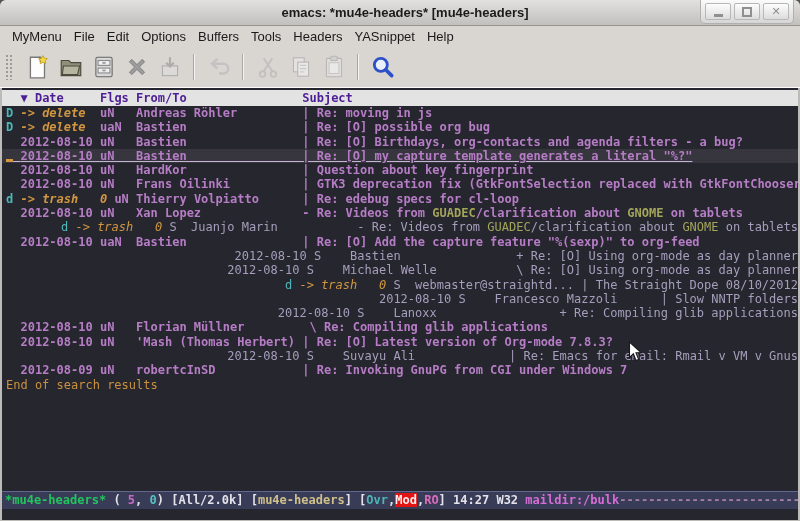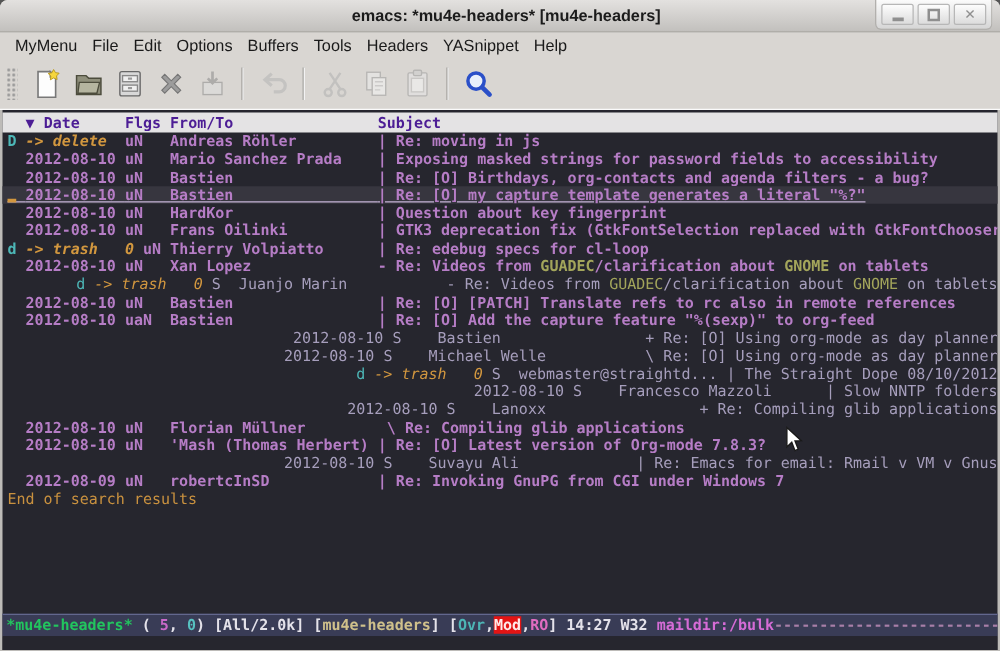--- a/index.html
+++ b/index.html
@@ -162,29 +162,28 @@
           <path d="M14.6 14.6L20 20" stroke="#2b50c8" stroke-width="3.4" stroke-linecap="round"></path>
         </svg>
       </div>
     </div>
 
   <div class="frame">
     <div class="content">
       <div class="header-line"><span class="c-hdr">  </span><span class="c-hdr">▼ Date     </span><span class="c-hdr">Flgs </span><span class="c-hdr">From/To                </span><span class="c-hdr">Subject</span></div>
       <div class="rows">
           <div class="row unread"><span class="c-mark">D </span><span class="c-action">-&gt; delete  </span><span class="c-flags">uN   </span><span class="c-from">Andreas Röhler         </span><span class="c-subj">| Re: moving in js</span></div>
-          <div class="row unread"><span class="c-mark">  </span><span class="c-date">2012-08-10 </span><span class="c-flags">uN   </span><span class="c-from">Mario Sanchez Prada    </span><span class="c-subj">| Exposing masked strings for password fields to accessibility</span></div>
+          <div class="row unread"><span class="c-mark">D </span><span class="c-action">-&gt; delete  </span><span class="c-flags">uaN  </span><span class="c-from">Bastien                </span><span class="c-subj">| Re: [O] possible org bug</span></div>
           <div class="row unread"><span class="c-mark">  </span><span class="c-date">2012-08-10 </span><span class="c-flags">uN   </span><span class="c-from">Bastien                </span><span class="c-subj">| Re: [O] Birthdays, org-contacts and agenda filters - a bug?</span></div>
           <div class="row unread current"><span class="c-mark">  </span><span class="c-date">2012-08-10 </span><span class="c-flags">uN   </span><span class="c-from">Bastien                </span><span class="c-subj">| Re: [O] my capture template generates a literal "%?"</span><span class="text-cursor"></span></div>
           <div class="row unread"><span class="c-mark">  </span><span class="c-date">2012-08-10 </span><span class="c-flags">uN   </span><span class="c-from">HardKor                </span><span class="c-subj">| Question about key fingerprint</span></div>
           <div class="row unread"><span class="c-mark">  </span><span class="c-date">2012-08-10 </span><span class="c-flags">uN   </span><span class="c-from">Frans Oilinki          </span><span class="c-subj">| GTK3 deprecation fix (GtkFontSelection replaced with GtkFontChooser)</span></div>
           <div class="row unread"><span class="c-mark">d </span><span class="c-action">-&gt; trash   </span><span class="c-action">0 </span><span class="c-flags">uN </span><span class="c-from">Thierry Volpiatto      </span><span class="c-subj">| Re: edebug specs for cl-loop</span></div>
           <div class="row unread"><span class="c-mark">  </span><span class="c-date">2012-08-10 </span><span class="c-flags">uN   </span><span class="c-from">Xan Lopez              </span><span class="c-subj">- Re: Videos from </span><span class="c-hl">GUADEC</span><span class="c-subj">/clarification about </span><span class="c-hl">GNOME</span><span class="c-subj"> on tablets</span></div>
           <div class="row read"><span class="c-mark">d </span><span class="c-action">-&gt; trash   </span><span class="c-action">0 </span><span class="c-flags">S  </span><span class="c-from">Juanjo Marin           </span><span class="c-subj">- Re: Videos from </span><span class="c-hl">GUADEC</span><span class="c-subj">/clarification about </span><span class="c-hl">GNOME</span><span class="c-subj"> on tablets</span></div>
-          <div class="row unread"><span class="c-mark">  </span><span class="c-date">2012-08-10 </span><span class="c-flags">uN   </span><span class="c-from">Bastien                </span><span class="c-subj">| Re: [O] [PATCH] Translate refs to rc also in remote references</span></div>
           <div class="row unread"><span class="c-mark">  </span><span class="c-date">2012-08-10 </span><span class="c-flags">uaN  </span><span class="c-from">Bastien                </span><span class="c-subj">| Re: [O] Add the capture feature "%(sexp)" to org-feed</span></div>
           <div class="row read"><span class="c-mark">  </span><span class="c-date">2012-08-10 </span><span class="c-flags">S    </span><span class="c-from">Bastien                </span><span class="c-subj">+ Re: [O] Using org-mode as day planner</span></div>
           <div class="row read"><span class="c-mark">  </span><span class="c-date">2012-08-10 </span><span class="c-flags">S    </span><span class="c-from">Michael Welle          </span><span class="c-subj"> \ Re: [O] Using org-mode as day planner</span></div>
           <div class="row read"><span class="c-mark">d </span><span class="c-action">-&gt; trash   </span><span class="c-action">0 </span><span class="c-flags">S  </span><span class="c-from">webmaster@straightd... </span><span class="c-subj">| The Straight Dope 08/10/2012</span></div>
           <div class="row read"><span class="c-mark">  </span><span class="c-date">2012-08-10 </span><span class="c-flags">S    </span><span class="c-from">Francesco Mazzoli      </span><span class="c-subj">| Slow NNTP folders</span></div>
           <div class="row read"><span class="c-mark">  </span><span class="c-date">2012-08-10 </span><span class="c-flags">S    </span><span class="c-from">Lanoxx                 </span><span class="c-subj">+ Re: Compiling glib applications</span></div>
           <div class="row unread"><span class="c-mark">  </span><span class="c-date">2012-08-10 </span><span class="c-flags">uN   </span><span class="c-from">Florian Müllner        </span><span class="c-subj"> \ Re: Compiling glib applications</span></div>
           <div class="row unread"><span class="c-mark">  </span><span class="c-date">2012-08-10 </span><span class="c-flags">uN   </span><span class="c-from">'Mash (Thomas Herbert) </span><span class="c-subj">| Re: [O] Latest version of Org-mode 7.8.3?</span></div>
           <div class="row read"><span class="c-mark">  </span><span class="c-date">2012-08-10 </span><span class="c-flags">S    </span><span class="c-from">Suvayu Ali             </span><span class="c-subj">| Re: Emacs for email: Rmail v VM v Gnus</span></div>
           <div class="row unread"><span class="c-mark">  </span><span class="c-date">2012-08-09 </span><span class="c-flags">uN   </span><span class="c-from">robertcInSD            </span><span class="c-subj">| Re: Invoking GnuPG from CGI under Windows 7</span></div>

